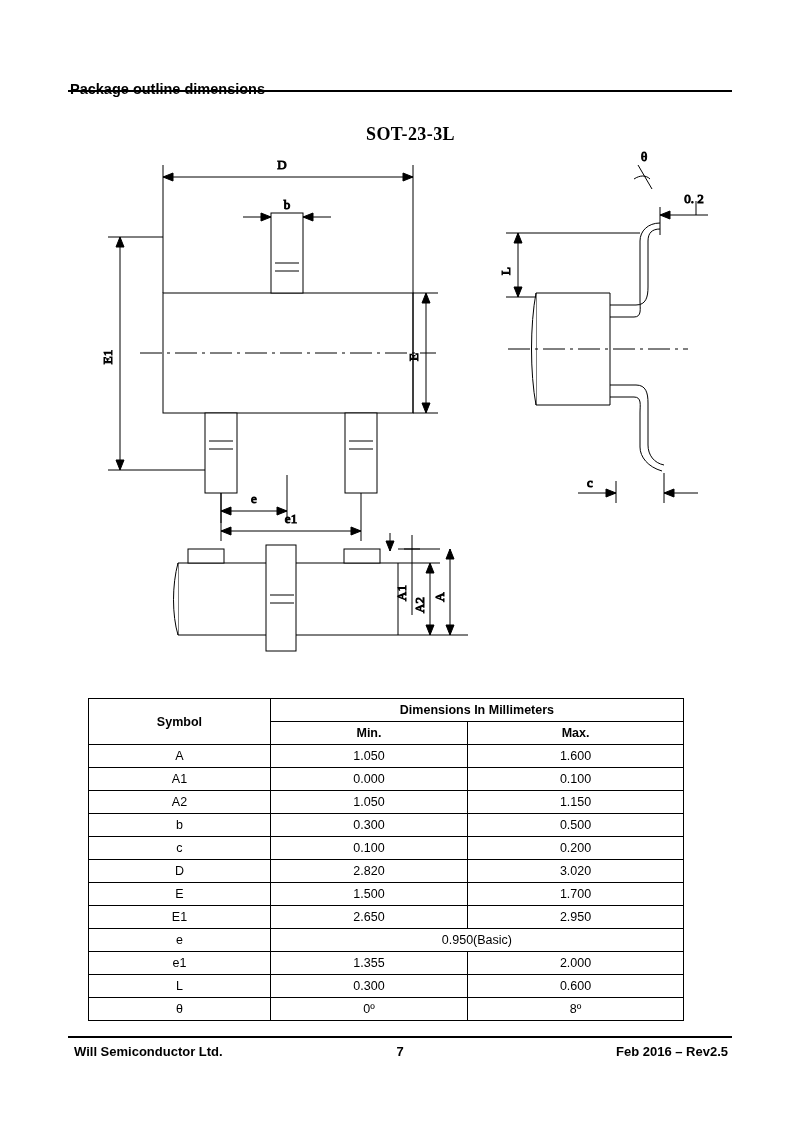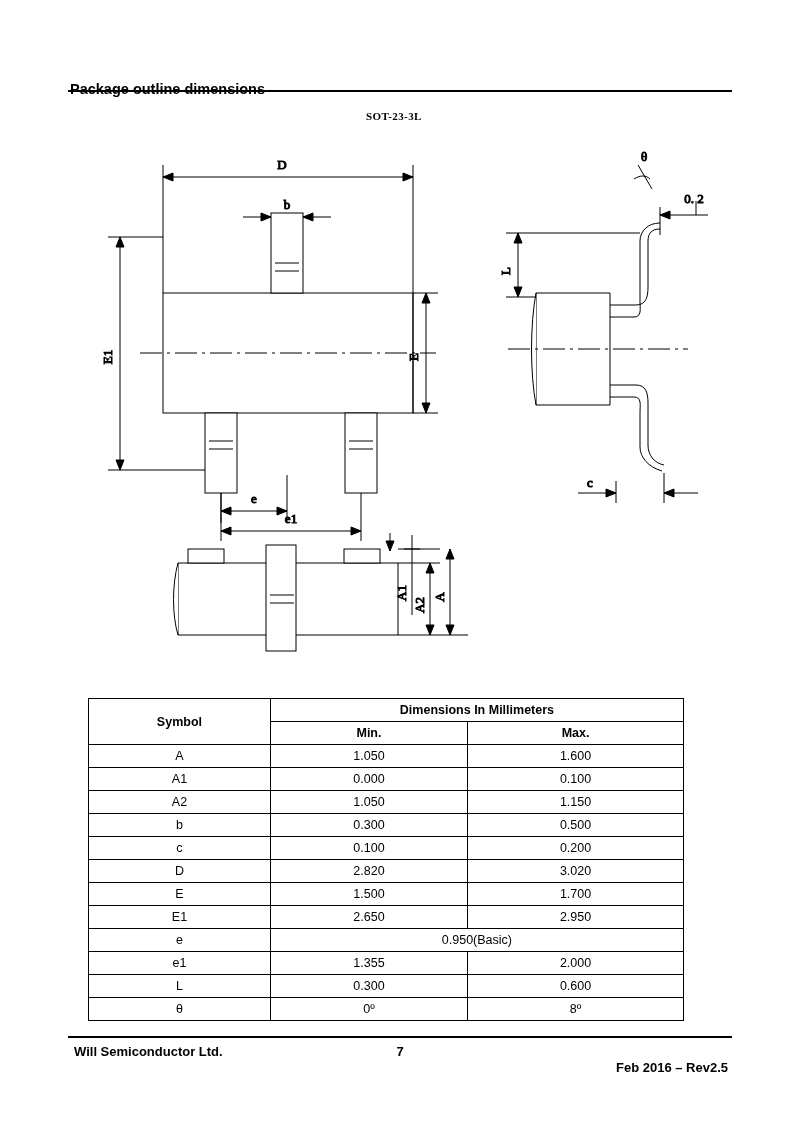--- a/index.html
+++ b/index.html
@@ -74,23 +74,23 @@
     left: 70px;
     top: 81px;
     font-size: 14.5px;
     font-weight: bold;
   }
 
   
   .package-label {
     position: absolute;
     left: 366px;
-    top: 110px;
+    top: 124px;
     font-family: "Liberation Serif", serif;
-    font-size: 11px;
+    font-size: 18px;
     font-weight: bold;
     letter-spacing: 0.4px;
   }
   .drawing {
     position: absolute;
     left: 68px;
     top: 145px;
     width: 664px;
     height: 540px;
   }
@@ -133,21 +133,21 @@
     position: absolute;
     left: 68px;
     top: 1044px;
     width: 664px;
     height: 20px;
     font-size: 13px;
     font-weight: bold;
   }
   .footer-left { position: absolute; left: 6px; top: 0; }
   .footer-center { position: absolute; left: 0; top: 0; width: 664px; text-align: center; }
-  .footer-right { position: absolute; right: 4px; top: 16px; }
+  .footer-right { position: absolute; right: 4px; top: 0; }
 
   svg text {
     font-family: "Liberation Serif", serif;
     font-size: 13px;
     fill: #000;
   }
 </style>
 </head>
 <body>
 

